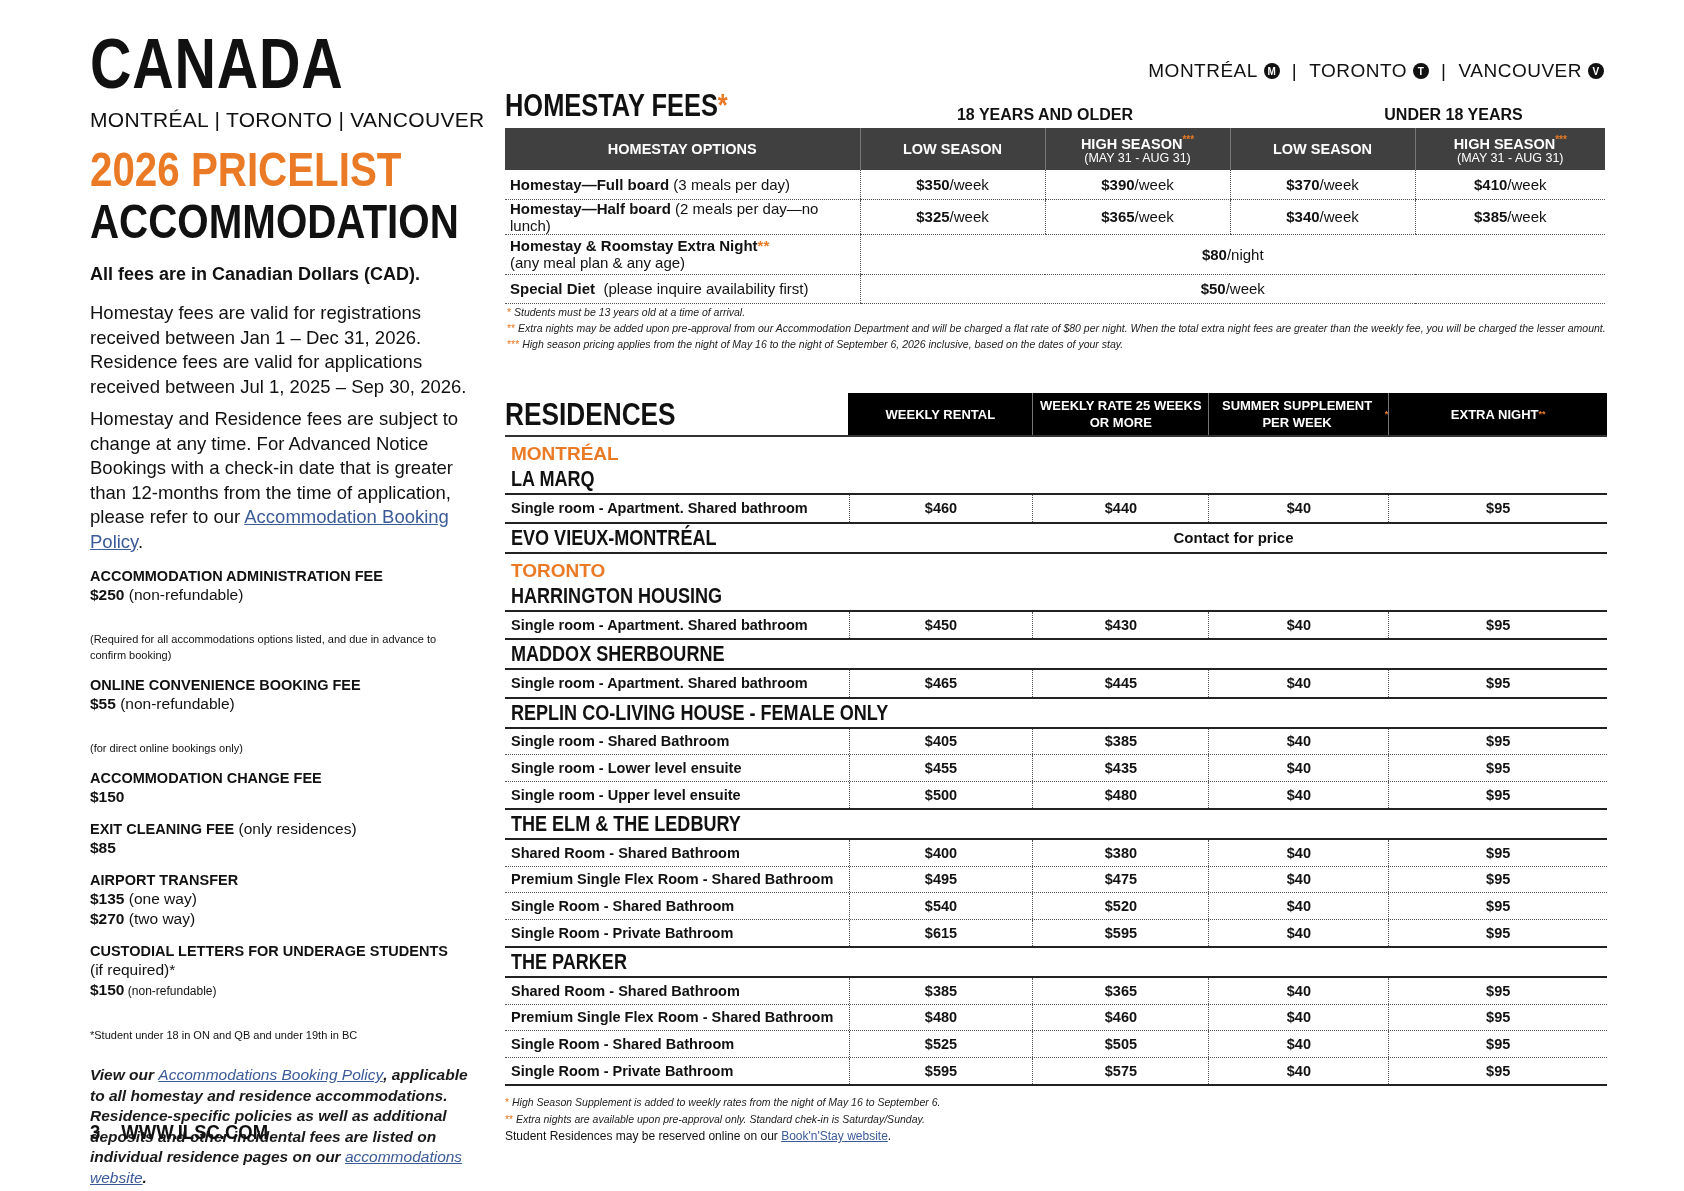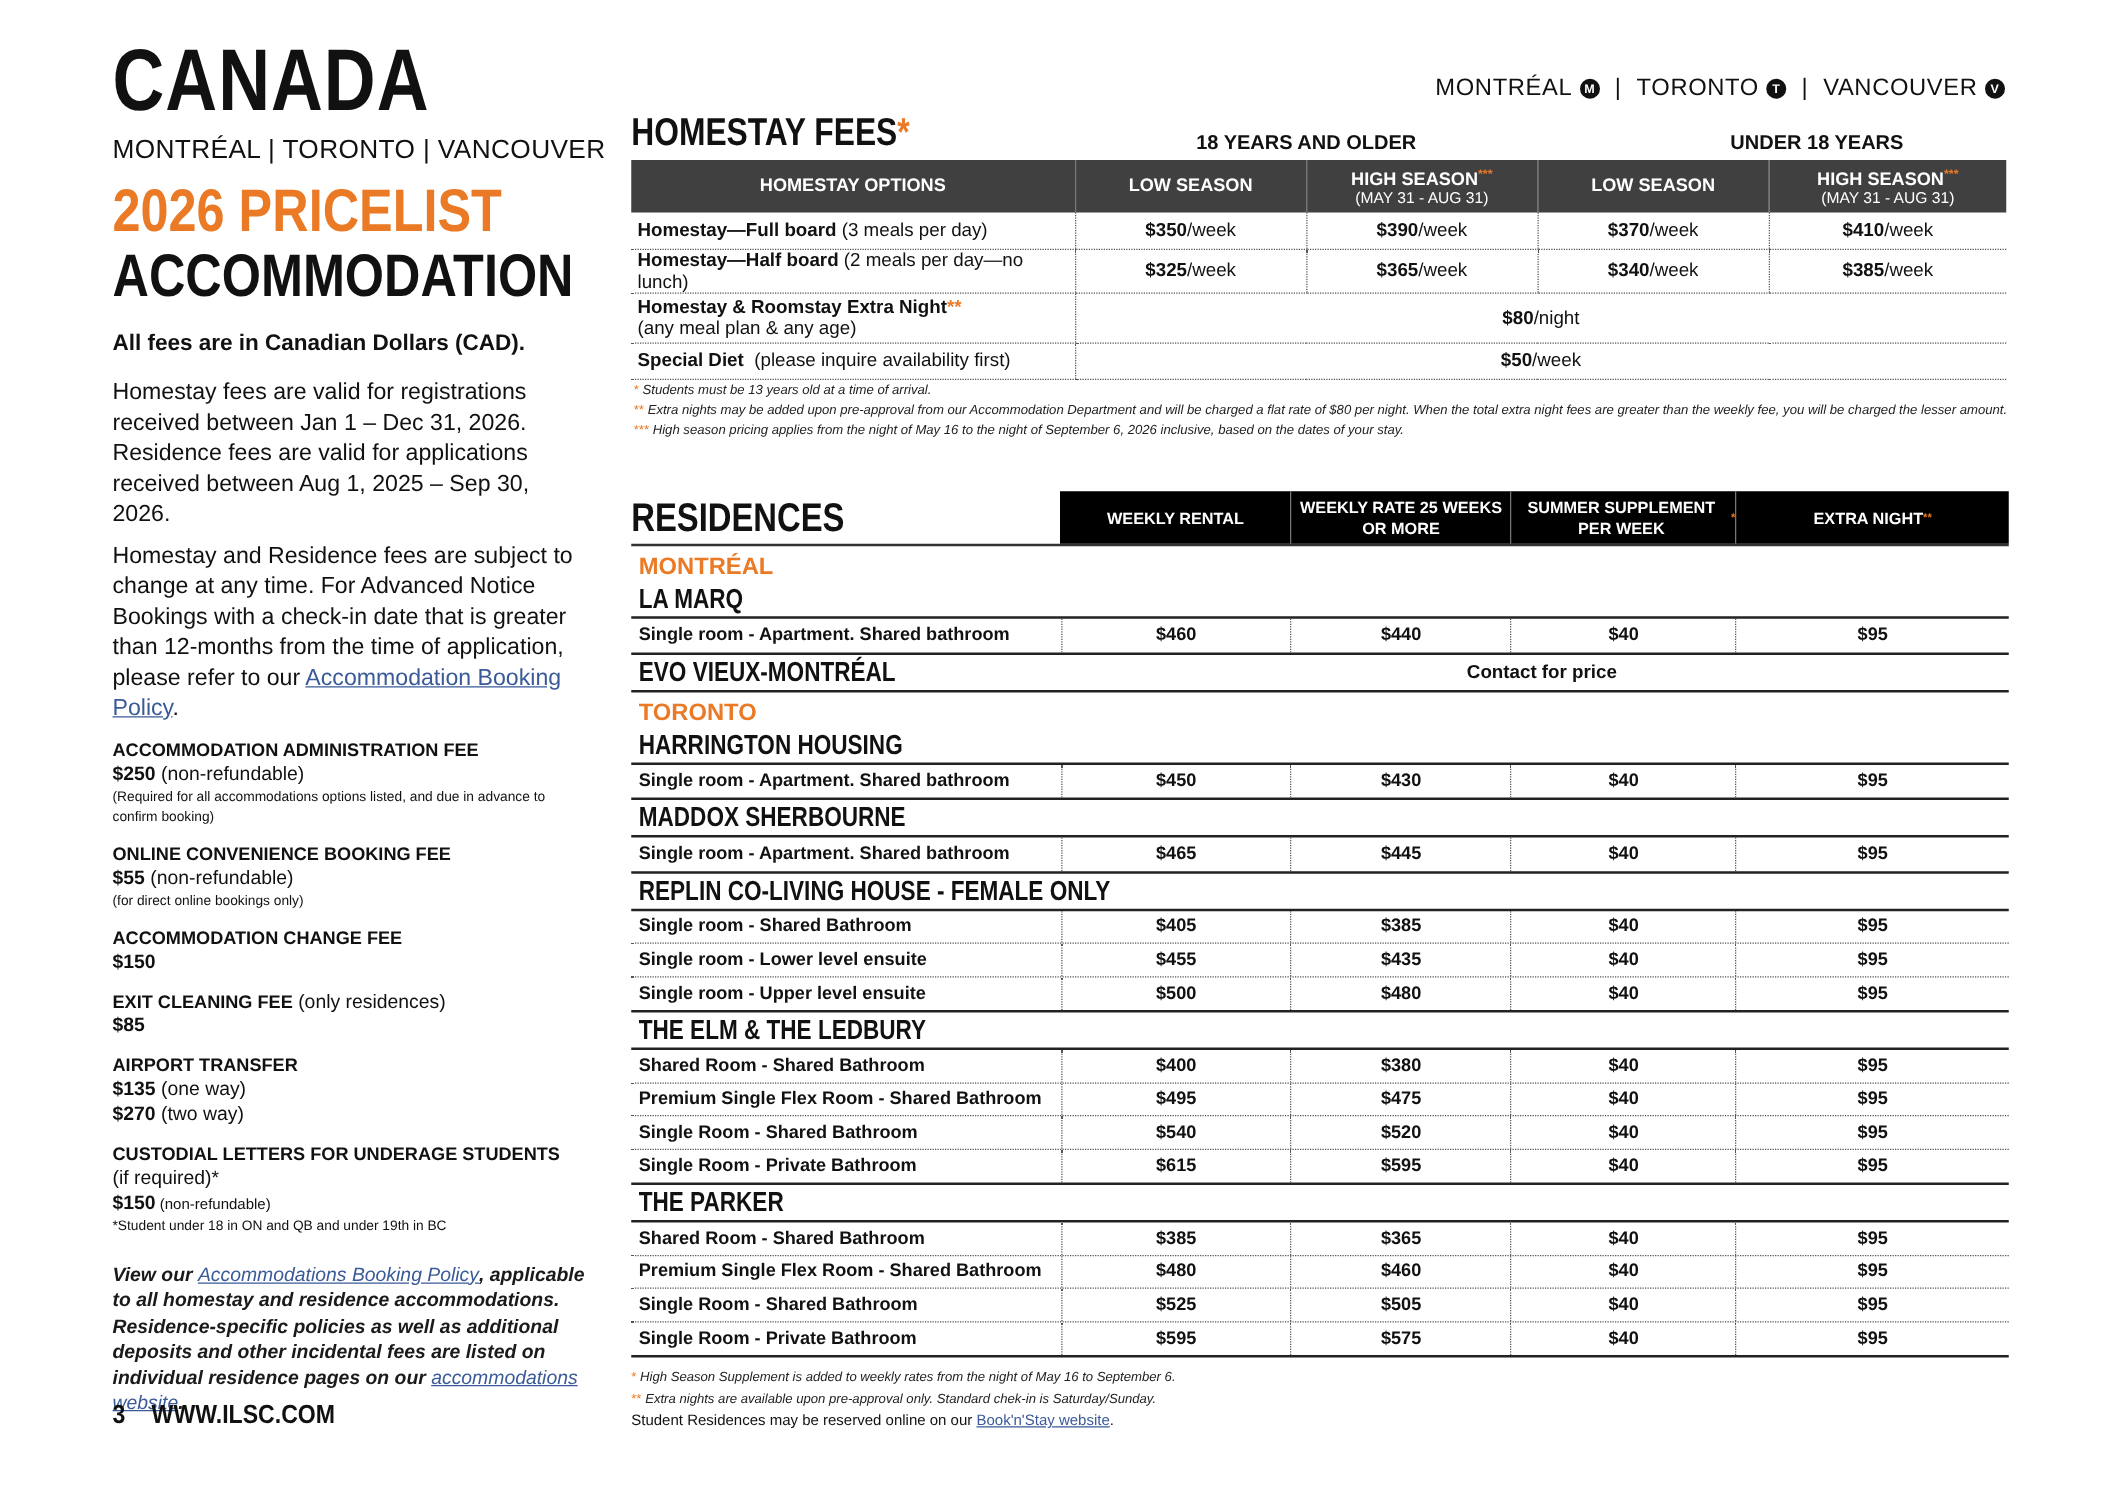--- a/index.html
+++ b/index.html
@@ -14,21 +14,21 @@
   #left .cities { font-size: 21px; margin-top: 8px; white-space: nowrap; letter-spacing: 0.3px; }
   #left .pricelist { font-size: 48px; line-height: 52px; font-weight: bold; margin-top: 12px; transform: scaleX(0.84); transform-origin: left; white-space: nowrap; }
   #left .accomm { font-size: 48px; line-height: 52px; font-weight: bold; transform: scaleX(0.84); transform-origin: left; white-space: nowrap; }
   #left .cad { font-size: 18px; font-weight: bold; margin-top: 16px; }
   #left .para { font-size: 18.5px; line-height: 24.5px; margin-top: 16px; }
   #left .para2 { font-size: 18.5px; line-height: 24.5px; margin-top: 8px; }
   .fee { margin-top: 13px; }
   .fee .ft { font-size: 14.5px; font-weight: bold; }
   .fee .fv { font-size: 15.5px; line-height: 20px; }
   .fee .fv b { font-weight: bold; }
-  .fee .fs { font-size: 11px; line-height: 16px; }
+  .fee .fs { font-size: 11px; line-height: 16px; margin-top: 26px; }
   #left .policy { font-size: 15.5px; line-height: 20.5px; font-style: italic; font-weight: bold; margin-top: 22px; color: #1a1a1a; }
   #left .policy .link { font-weight: normal; }
   #footer { position: absolute; left: 90px; top: 1120px; font-size: 21px; font-weight: bold; white-space: nowrap; transform: scaleX(0.88); transform-origin: left; }
   #footer span { margin-right: 18px; }
 
   
   #topcities { position: absolute; right: 80px; top: 60px; font-size: 19px; letter-spacing: 0.5px; white-space: nowrap; display: flex; align-items: center; }
   .circ { display: inline-flex; width: 16px; height: 16px; border-radius: 50%; background: #111; color: #fff; font-size: 10px; font-weight: bold; align-items: center; justify-content: center; margin-left: 6px; }
   .sep { margin: 0 12px; font-weight: 300; }
 
@@ -74,21 +74,21 @@
 </style>
 </head>
 <body>
 
 <div id="left">
   <div class="country">CANADA</div>
   <div class="cities">MONTRÉAL | TORONTO | VANCOUVER</div>
   <div class="pricelist orange">2026 PRICELIST</div>
   <div class="accomm">ACCOMMODATION</div>
   <div class="cad">All fees are in Canadian Dollars (CAD).</div>
-  <div class="para">Homestay fees are valid for registrations received between Jan 1 – Dec 31, 2026. Residence fees are valid for applications received between Aug 1, 2025 – Sep 30, 2026.</div>
+  <div class="para">Homestay fees are valid for registrations received between Jan 1 – Dec 31, 2026. Residence fees are valid for applications received between Jul 1, 2025 – Sep 30, 2026.</div>
   <div class="para2"><span>Homestay and Residence fees are subject to change at any time. For Advanced Notice Bookings with a check-in date that is greater than 12-months from the time of application, please refer to our </span><a class="link">Accommodation Booking Policy</a>.</div>
   <div id="fees">
       <div class="fee">
         <div class="ft"><span>ACCOMMODATION ADMINISTRATION FEE</span><span style="font-weight:normal;font-size:15.5px"></span></div>
         <div class="fv"><b>$250</b><span> (non-refundable)</span></div>
         <div class="fs">(Required for all accommodations options listed, and due in advance to confirm booking)</div>
       </div>
       <div class="fee">
         <div class="ft"><span>ONLINE CONVENIENCE BOOKING FEE</span><span style="font-weight:normal;font-size:15.5px"></span></div>
         <div class="fv"><b>$55</b><span> (non-refundable)</span></div>

